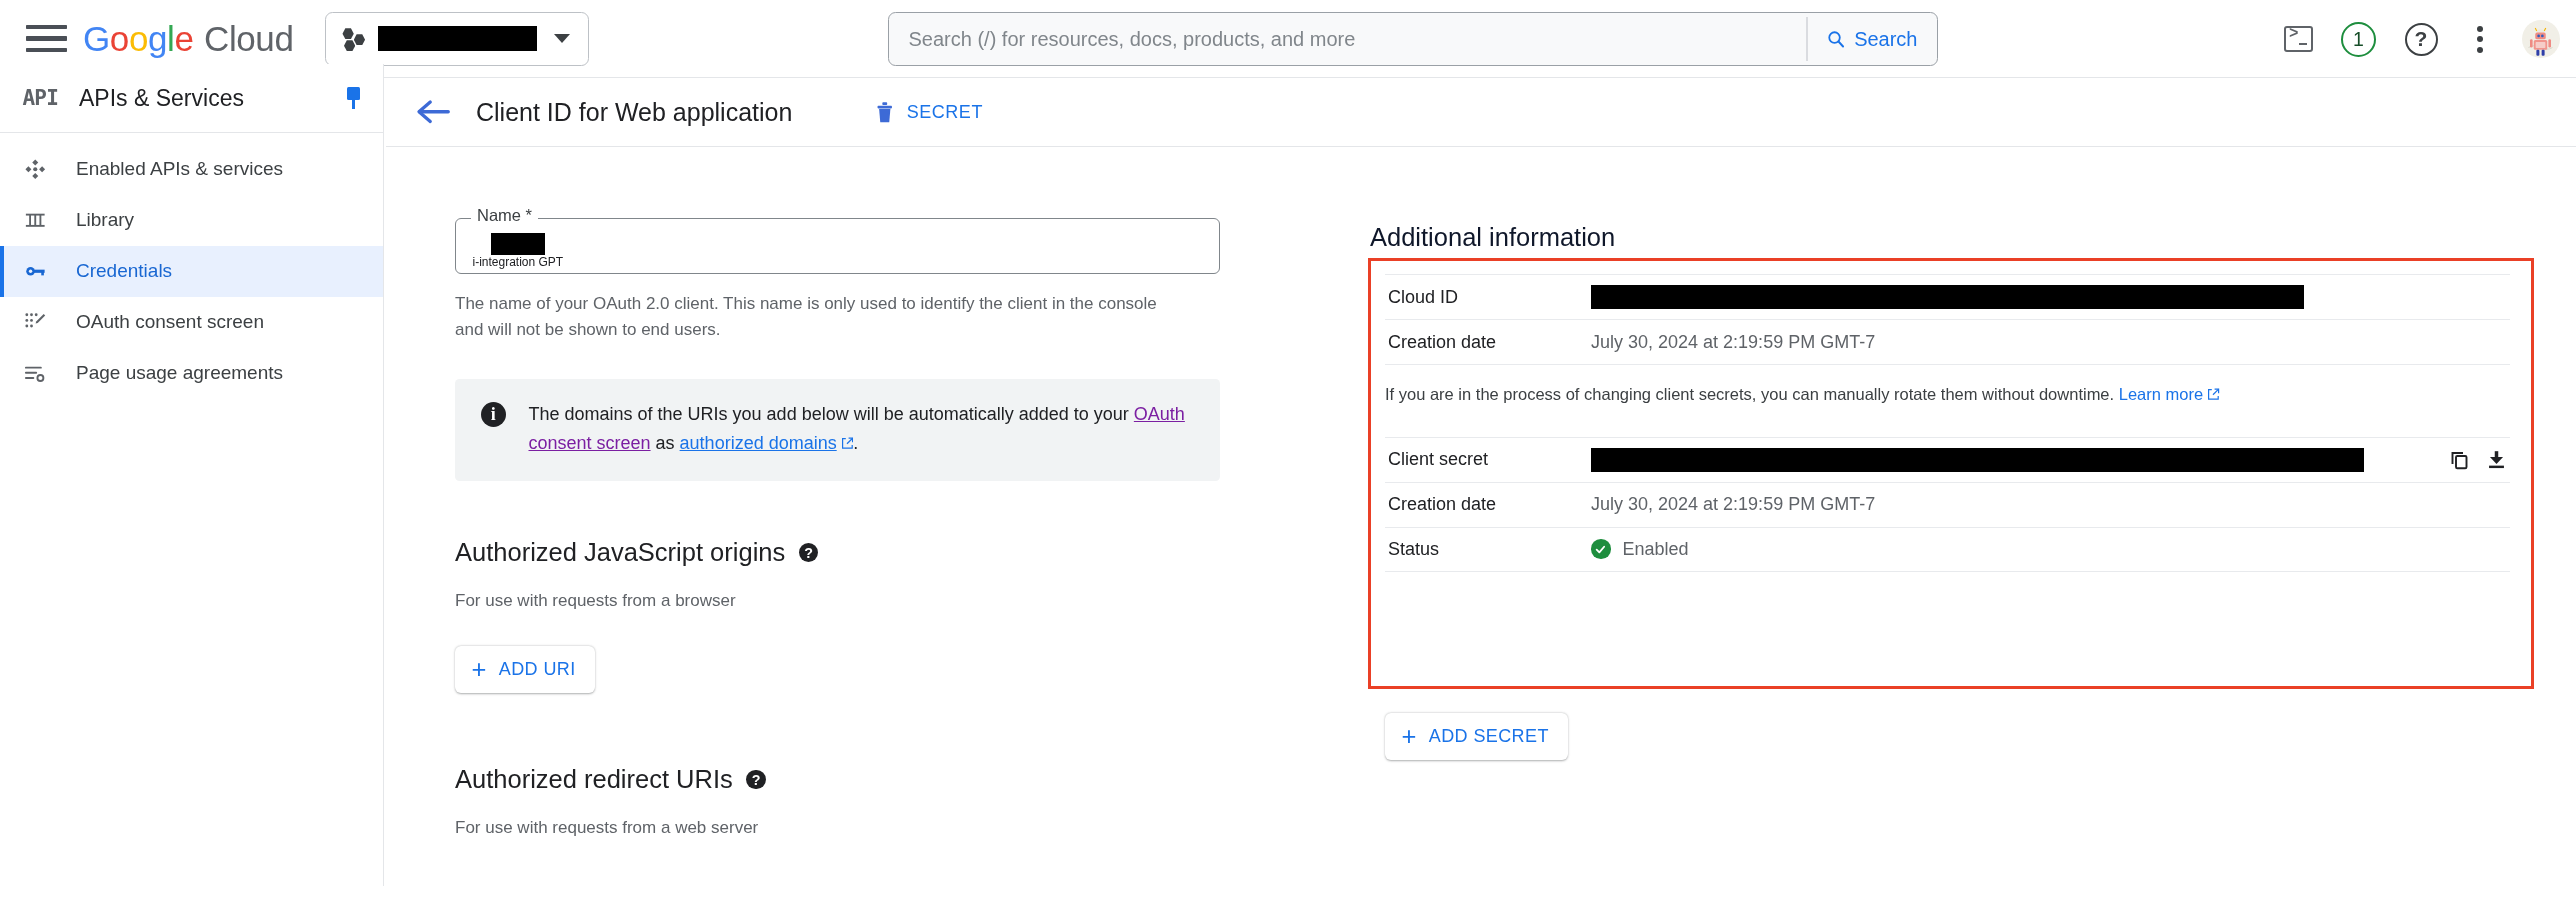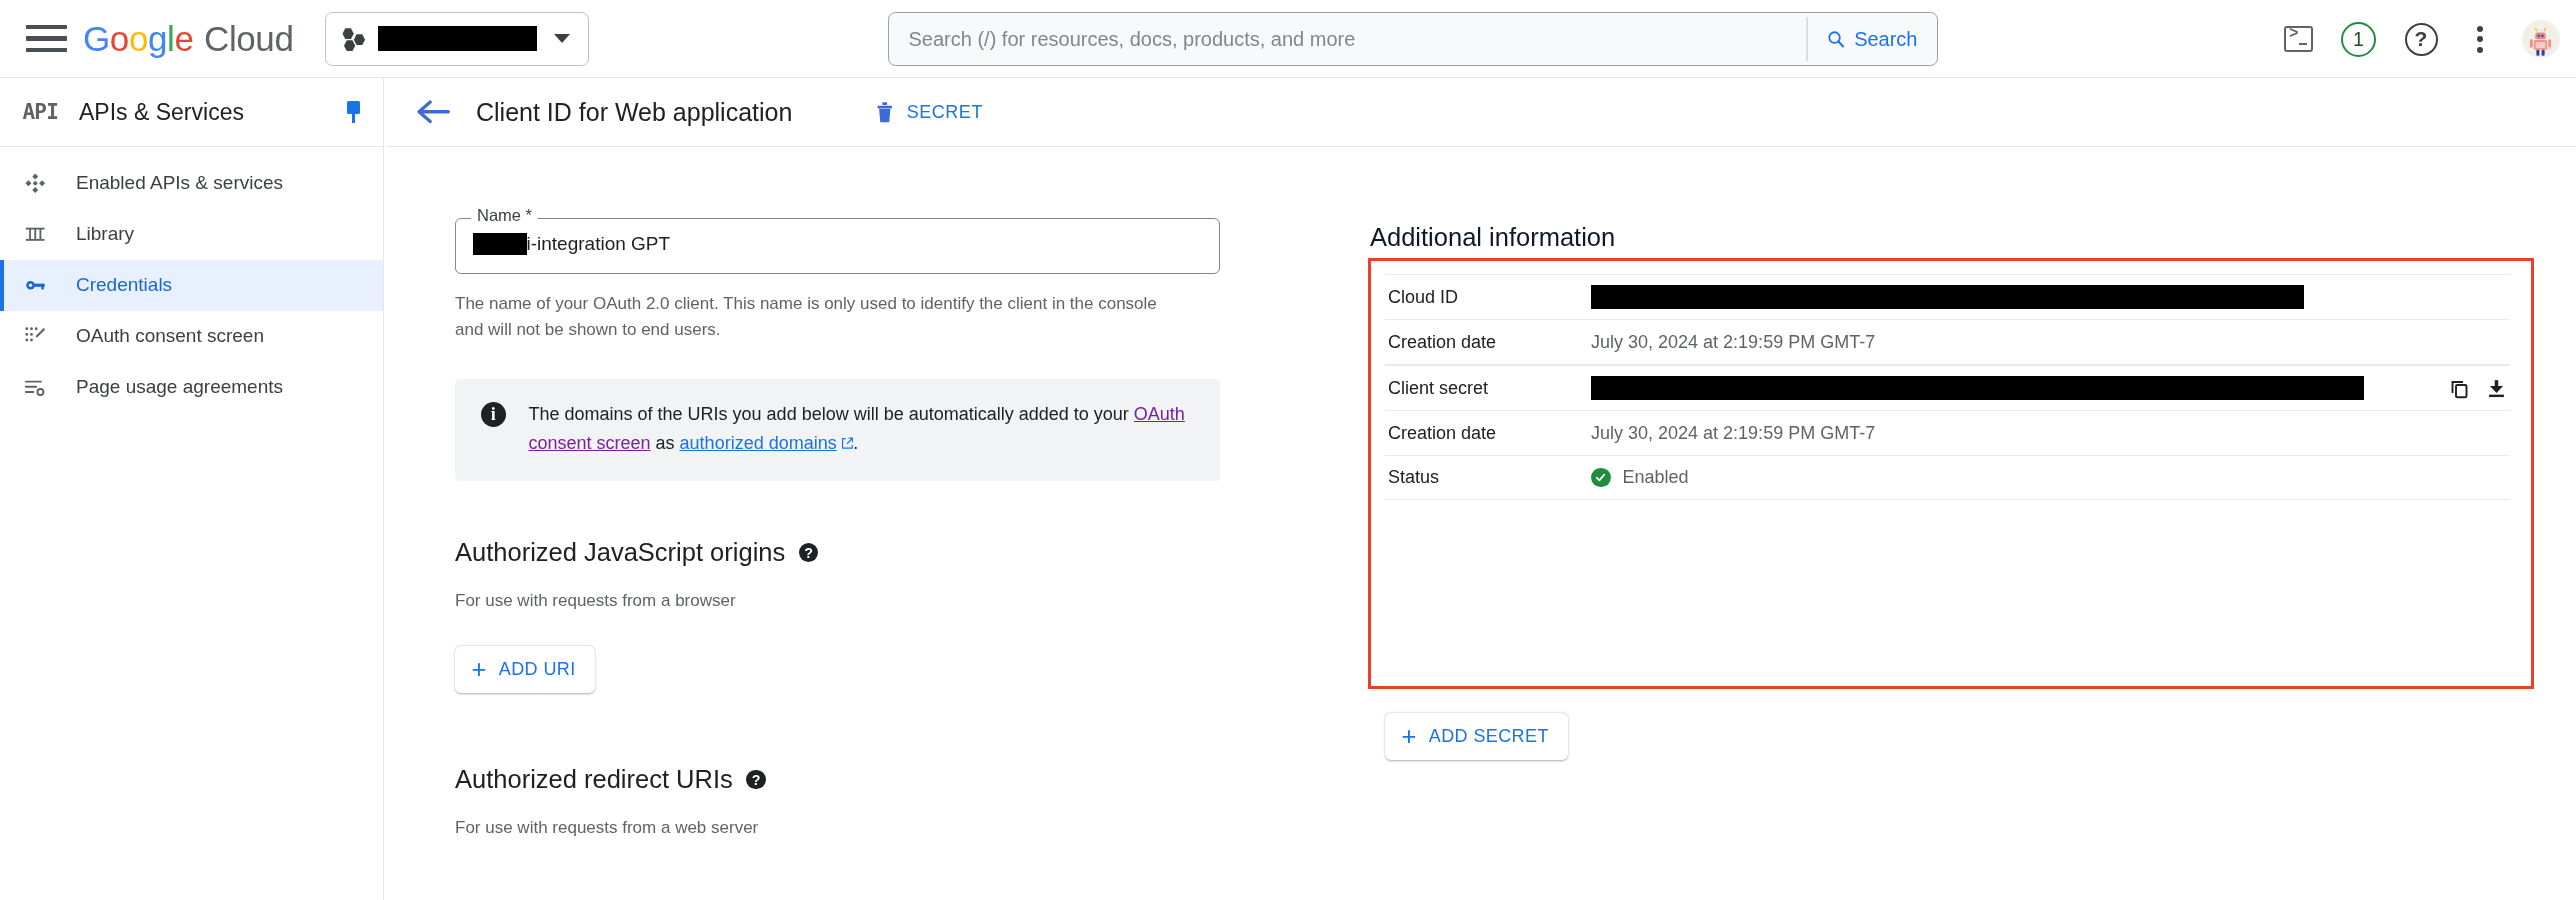--- a/index.html
+++ b/index.html
@@ -111,21 +111,21 @@
   .kebab { display:flex; flex-direction:column; gap:4.5px; cursor:pointer; padding: 3px 10.5px; }
   .kebab i { width: 6px; height: 6px; border-radius:50%; background:#3c4043; display:block; }
   .avatar {
     width: 38px; height: 38px; border-radius: 50%;
     background: #f1efe7; overflow:hidden; cursor:pointer;
     display:flex; align-items:flex-end; justify-content:center;
   }
 
   
   .sidebar {
-    position: absolute; left: 0; top: 78px;
+    position: absolute; left: 0; top: 64px;
     width: 384px; height: 822px;
     border-right: 1.5px solid #e4e6e9; background:#fff;
   }
   .sb-header {
     height: 69px; display:flex; align-items:center;
     border-bottom: 1.5px solid #e4e6e9; padding: 0 19.5px 0 22.5px;
   }
   .api-logo {
     font-family: "DejaVu Sans Mono", monospace;
     font-size: 21px; font-weight: bold; color:#5f6368; letter-spacing: -0.8px;
@@ -175,21 +175,21 @@
   .tf-wrap {
     position:relative; margin-top: 69px; width: 765px; height: 56px;
     border: 1.5px solid #80868b; border-radius: 6px;
   }
   .tf-legend {
     position:absolute; top: -12.8px; left: 15px; background:#fff; padding: 0 6px;
     font-size: 16.5px; color:#3c4043;
   }
   .tf-value {
     position:absolute; left: 16.5px; top: 13.5px;
-    display:flex; align-items:center; font-size: 19px; color:#202124;
+    display:flex; align-items:center; font-size: 12px; color:#202124;flex-direction:column;
   }
   .tf-redact { display:inline-block; width: 54px; height: 22.5px; background:#000; }
   .tf-help {
     margin-top: 16.5px; width: 720px; font-size: 17px; line-height: 1.55; color:#5f6368;
   }
 
   .info-banner {
     margin-top: 36px; width: 765px; background:#f1f3f4; border-radius: 4.5px;
     display:flex; padding: 21px 22.5px 22.5px 25.5px; gap: 22.5px;
   }
@@ -486,20 +486,28 @@
       </div>
     </div>
 
     <div class="row">
       <div class="cell-label">Creation date</div>
       <div class="cell-val">July 30, 2024 at 2:19:59 PM GMT-7</div>
     </div>
 
     <div style="border-bottom:1.5px solid #e8eaed"></div>
 
+    <div class="secrets-sub">
+      <span>If you are in the process of changing client secrets, you can manually rotate them without downtime. </span><a class="lnk" style="text-decoration:none">Learn more</a><span class="ext-ico">
+        <svg width="12.8" height="12.8" viewBox="0 0 16 16" fill="none" stroke="#1a73e8" stroke-width="1.5">
+          <path d="M6 2H2v12h12v-4"></path>
+            <path d="M9.5 1.5H14.5V6.5"></path>
+            <line x1="14.5" y1="1.5" x2="7.5" y2="8.5"></line>
+        </svg></span>
+    </div>
 
     <div class="row">
       <div class="cell-label">Client secret</div>
       <div class="cell-val">
         <span class="redact-bar" style="width:773px"></span>
       </div>
       <div class="row-actions">
         <div class="icobtn">
           <svg width="21" height="21" viewBox="0 0 24 24" fill="none" stroke="#202124" stroke-width="2.2">
             <rect x="8" y="8" width="12" height="14" rx="1.5"></rect>

